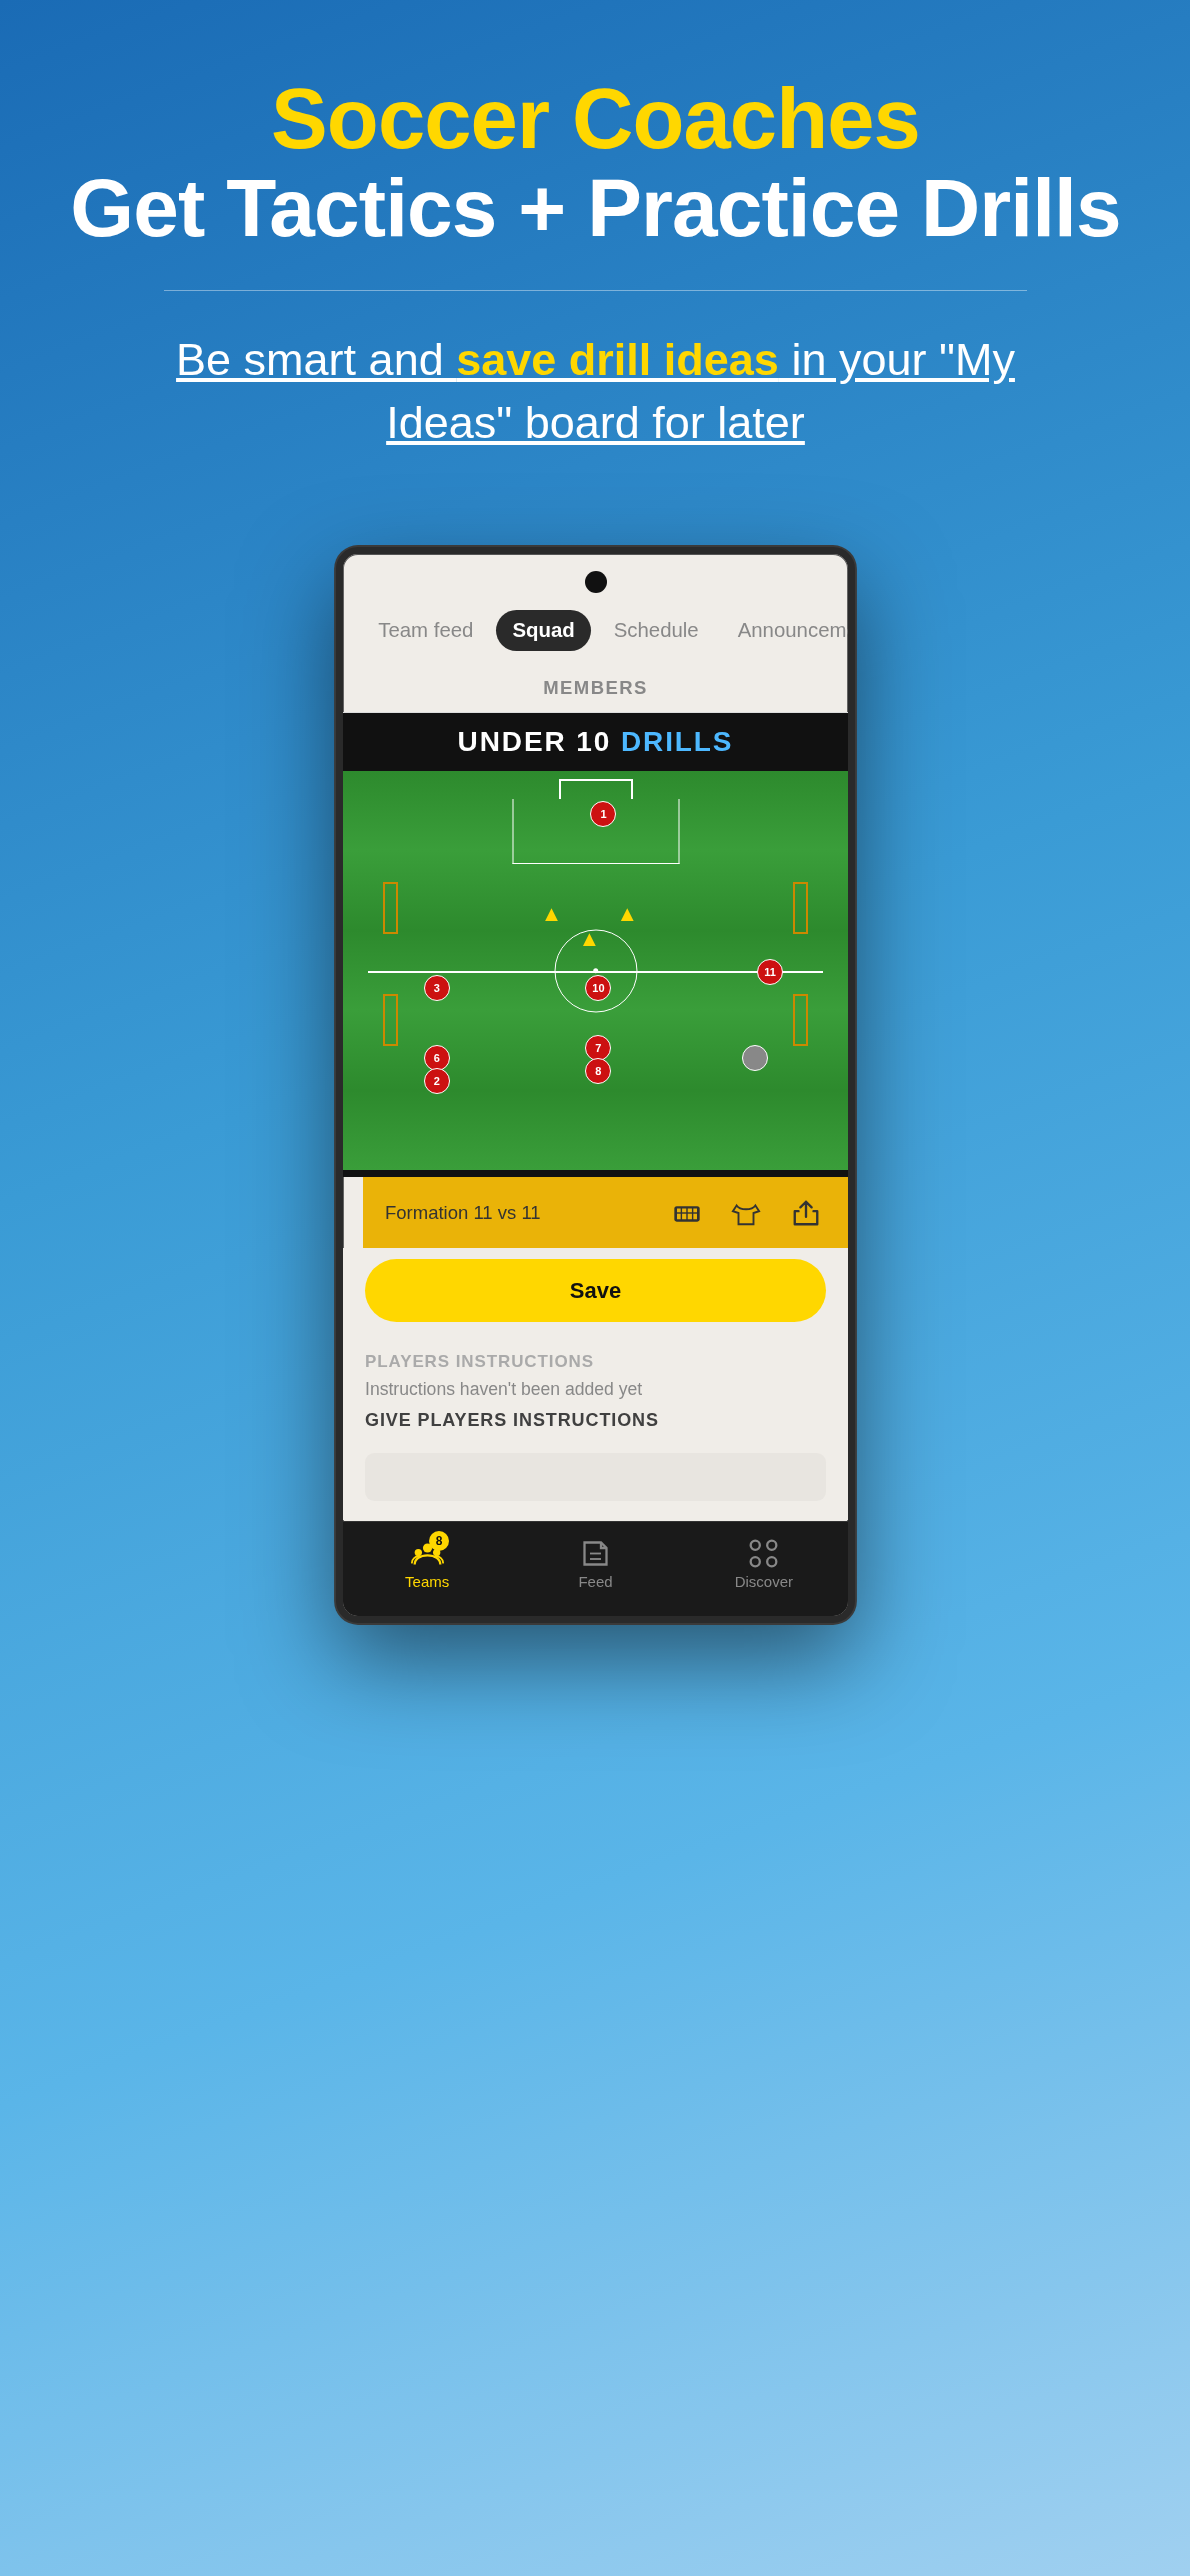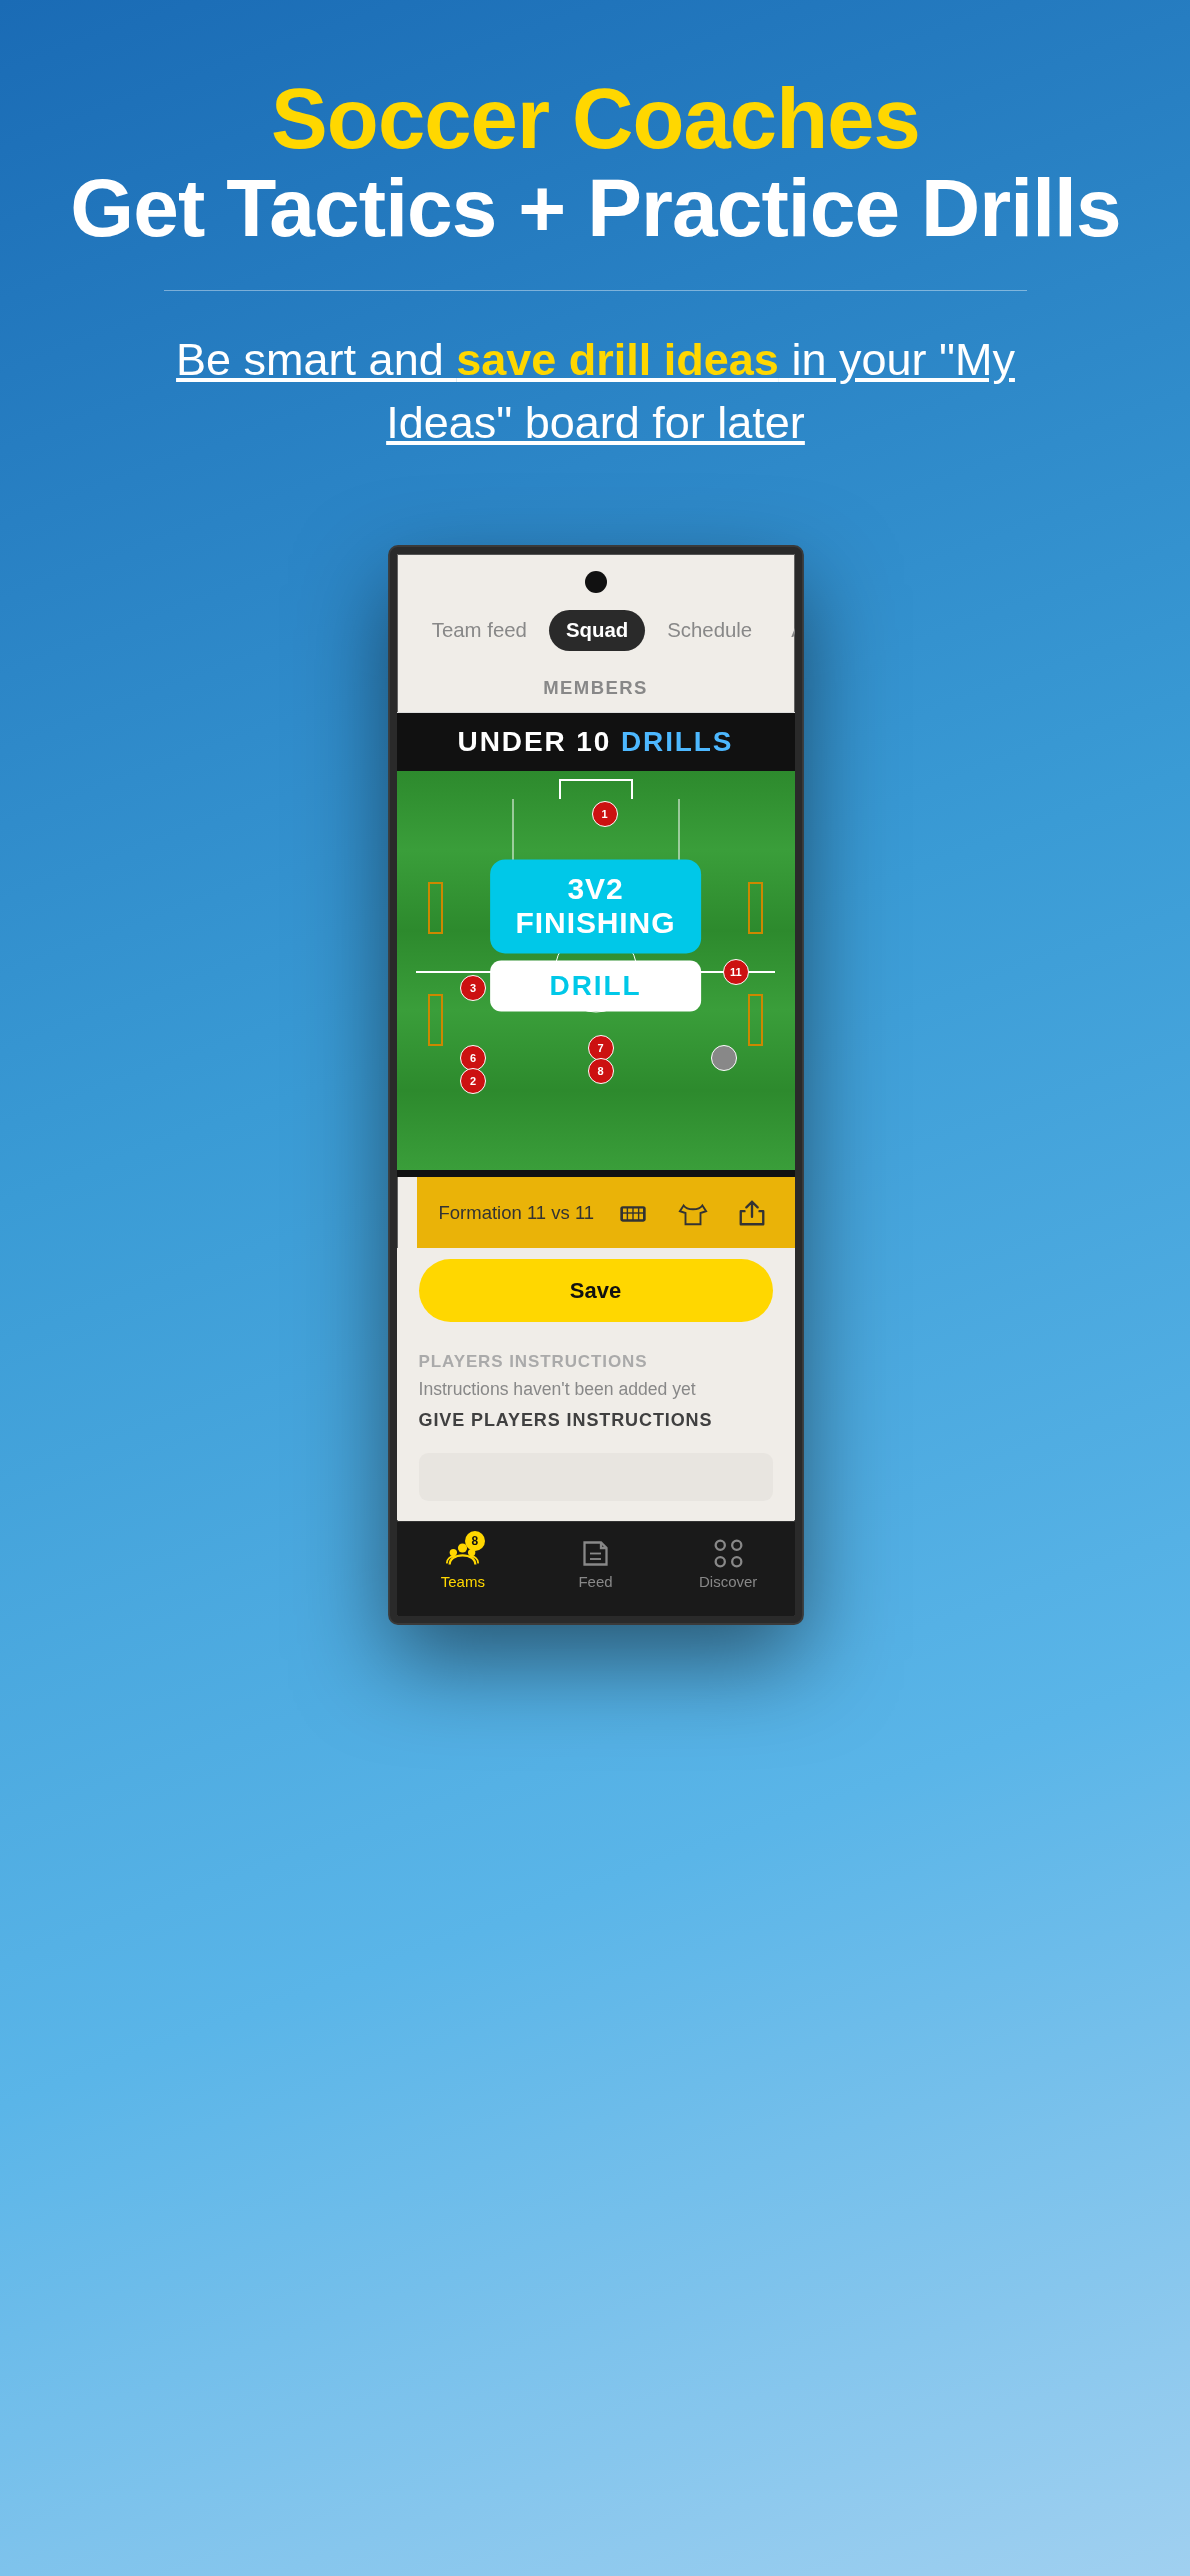--- a/index.html
+++ b/index.html
@@ -50,24 +50,24 @@
       font-weight: 700;
     }
 
     
     .phone-container {
       display: flex;
       justify-content: center;
       padding: 56px 0 74px;
     }
     .phone {
-      width: 412px;
+      width: 519px;
       min-height: 1076px;
       background: #f0ede8;
-      border-radius: 8px;
+      border-radius: 22px;
       border: 7.4px solid #2a2a2a;
       box-shadow: 0 0 0 1.9px #3a3a3a, 0 37px 93px rgba(0,0,0,0.5), inset 0 0 0 0.9px #555;
       position: relative;
       overflow: hidden;
     }
     
     .phone::before {
       content: '';
       position: absolute;
       left: -13px;
@@ -475,28 +475,20 @@
         <div class="player-token" style="top:287px; left:48%;">8</div>
         <div class="player-token" style="top:297px; left:16%;">2</div>
 
         <div class="player-token" style="top:274px; left:79%; background:#888;">
         </div>
 
         <div class="cone" style="top:137px; left:40%;"></div>
         <div class="cone" style="top:137px; left:55%;"></div>
         <div class="cone" style="top:162px; left:47.5%;"></div>
 
-        <div class="drill-overlay" style="top:43%; left:50%;">
-          <div class="drill-banner-top">
-            <span class="drill-banner-top-text">3V2 FINISHING</span>
-          </div>
-          <div class="drill-banner-bottom">
-            <span class="drill-banner-bottom-text">DRILL</span>
-          </div>
-        </div>
 
         <div style="position:absolute; top:111px; left:8%; width:15px; height:52px; border-left:2.8px solid #cc8800; border-right:2.8px solid #cc8800; border-top:2.8px solid #cc8800; border-bottom:2.8px solid #cc8800;"></div>
         <div style="position:absolute; top:223px; left:8%; width:15px; height:52px; border-left:2.8px solid #cc8800; border-right:2.8px solid #cc8800; border-top:2.8px solid #cc8800; border-bottom:2.8px solid #cc8800;"></div>
 
         <div style="position:absolute; top:111px; right:8%; width:15px; height:52px; border-left:2.8px solid #cc8800; border-right:2.8px solid #cc8800; border-top:2.8px solid #cc8800; border-bottom:2.8px solid #cc8800;"></div>
         <div style="position:absolute; top:223px; right:8%; width:15px; height:52px; border-left:2.8px solid #cc8800; border-right:2.8px solid #cc8800; border-top:2.8px solid #cc8800; border-bottom:2.8px solid #cc8800;"></div>
       </div>
     </div>
 
     <div class="formation-bar">

